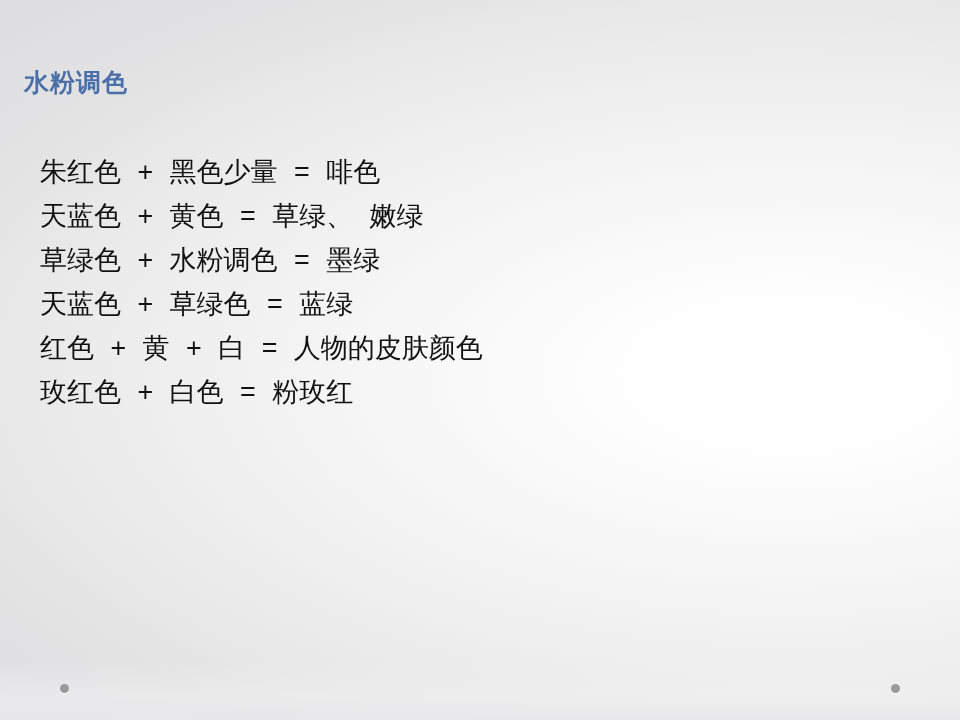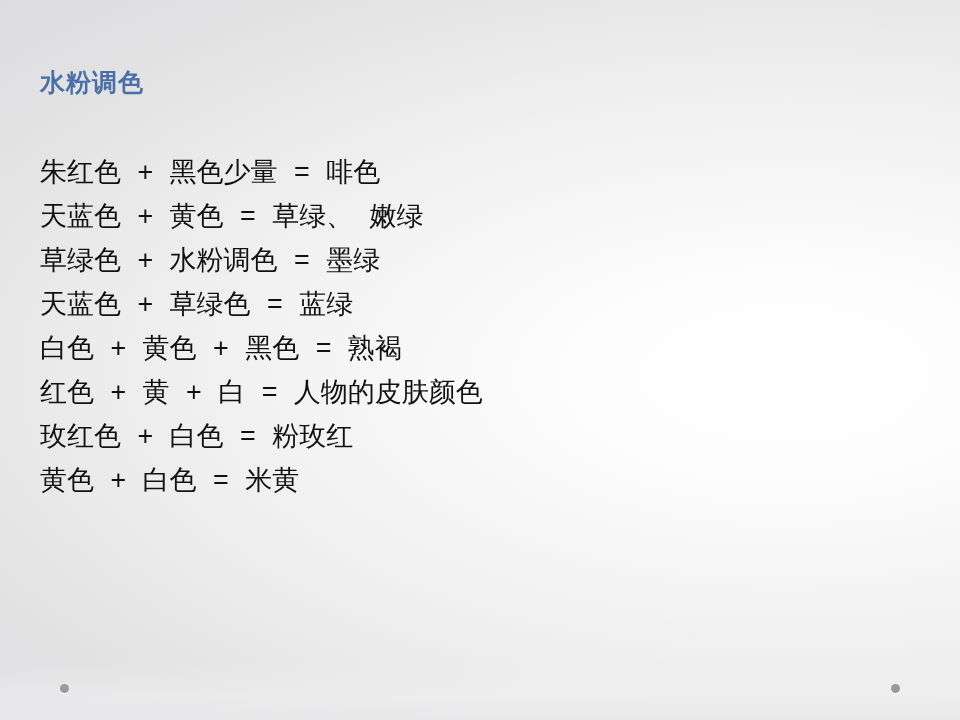--- a/index.html
+++ b/index.html
@@ -15,21 +15,21 @@
   .slide {
     position: relative;
     width: 960px;
     height: 720px;
     box-sizing: border-box;
     background:
       radial-gradient(ellipse at 82% 52%, #ffffff 0%, #fdfdfd 18%, #f4f4f4 42%, #ececec 62%, #e3e3e4 80%, #dddde0 100%);
   }
   .slide-title {
     position: absolute;
-    left: 40px;
+    left: 24px;
     top: 66px;
     font-family: Liberation Sans, sans-serif;
     font-size: 25px;
     font-weight: bold;
     color: #4a6fa8;
     letter-spacing: 1px;
   }
   .body-list {
     position: absolute;
     left: 40px;
@@ -75,24 +75,22 @@
 
 <div class="slide">
 
   <div class="slide-title">水粉调色</div>
 
   <div class="body-list">
     <div class="line">朱红色 + 黑色少量 = 啡色</div>
     <div class="line">天蓝色 + 黄色 = 草绿、 嫩绿</div>
     <div class="line">草绿色 + 水粉调色 = 墨绿</div>
     <div class="line">天蓝色 + 草绿色 = 蓝绿</div>
-    <div class="line">白色 + 黄色 + 黑色 = 熟褐</div>
     <div class="line">红色 + 黄 + 白 = 人物的皮肤颜色</div>
     <div class="line">玫红色 + 白色 = 粉玫红</div>
-    <div class="line">黄色 + 白色 = 米黄</div>
   </div>
 
   <div class="shadow-band"></div>
 
   <div class="footer-dots">
     <div class="dot left"></div>
     <div class="dot right"></div>
   </div>
 
 </div>

